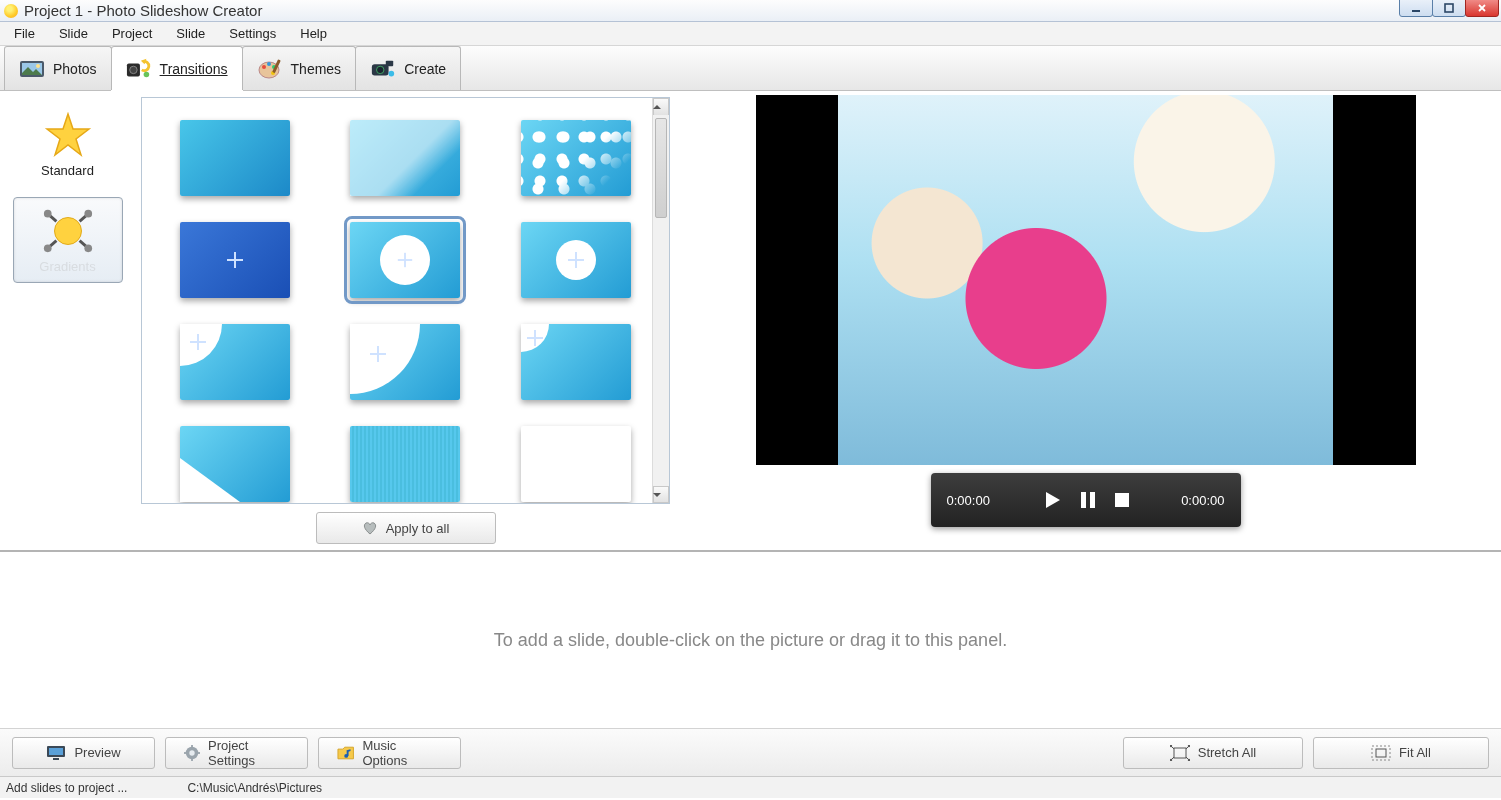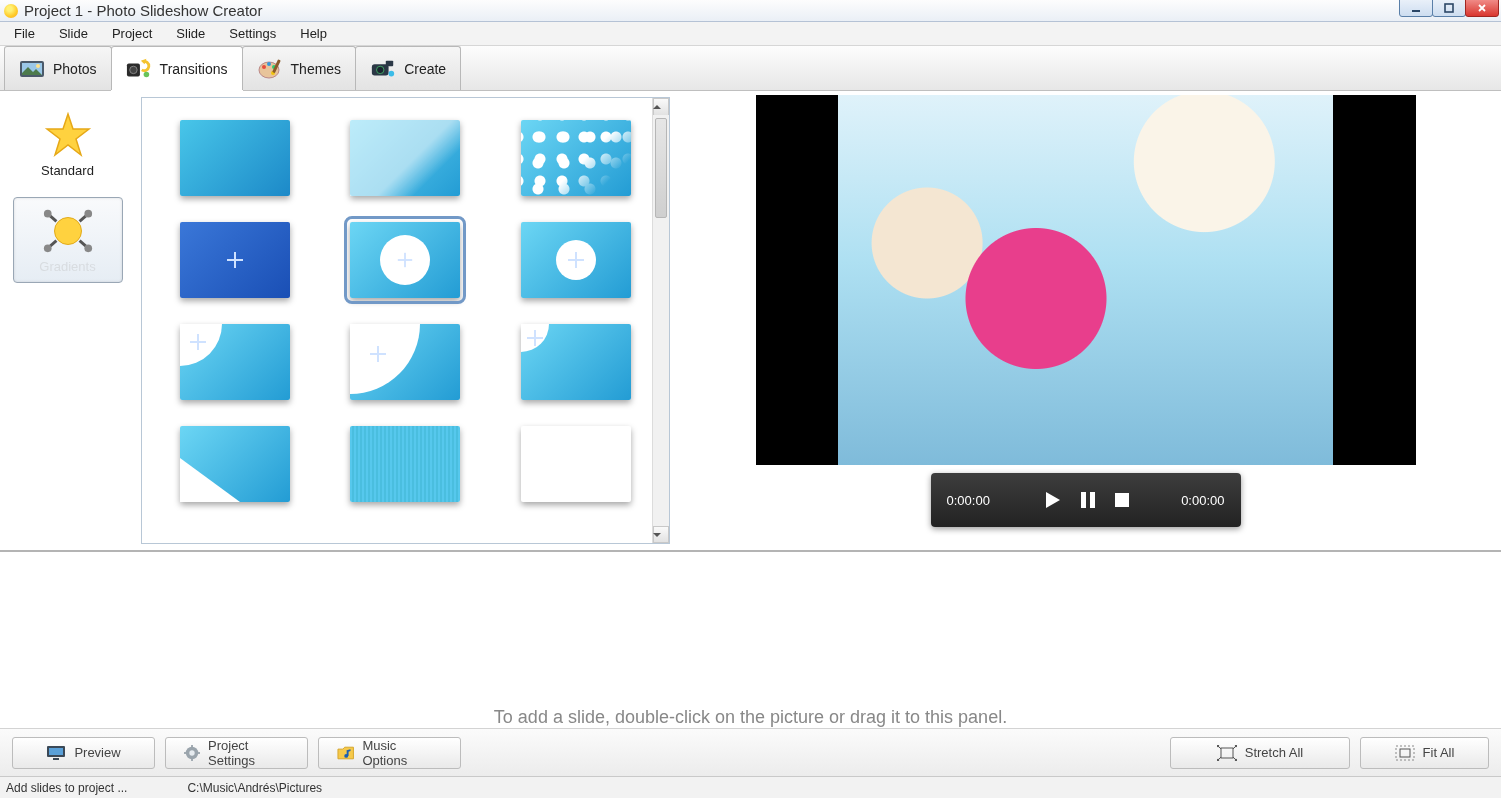--- a/index.html
+++ b/index.html
@@ -14,21 +14,21 @@
 .win-btn.close { background: linear-gradient(#f08a86,#d9362f); border-color: #a02621; color:#fff; }
 .win-btn svg { width: 10px; height: 10px; }
 
 
 .menubar { height: 24px; background: #f3f3f3; display: flex; align-items: center; padding: 0 4px; gap: 4px; border-bottom: 1px solid #d6d6d6; }
 .menubar .menu-item { padding: 2px 10px; cursor: pointer; font-size: 13px; }
 
 
 .tabbar { height: 45px; background: linear-gradient(#fdfdfd,#e7e7e7); border-bottom: 1px solid #bfbfbf; display: flex; align-items: stretch; padding-left: 4px; }
 .tab { display: flex; align-items: center; gap: 8px; padding: 0 14px; border: 1px solid #b8b8b8; border-bottom: none; background: linear-gradient(#f6f6f6,#e3e3e3); cursor: pointer; font-size: 14px; position: relative; margin-right: -1px; border-radius: 3px 3px 0 0; }
-.tab.active { background: #fff; z-index: 2; box-shadow: 0 2px 0 #fff; }
+.tab.active { background: #fff; z-index: 2; box-shadow: 0 2px 0 #fff; text-decoration: underline; }
 .tab-icon { width: 26px; height: 26px; display:flex; align-items:center; justify-content:center; }
 
 
 .content { height: 459px; display: flex; background: #fff; }
 
 
 .leftcol { width: 135px; padding: 10px 6px; display: flex; flex-direction: column; align-items: center; gap: 10px; }
 .cat { width: 110px; height: 86px; border: 1px solid transparent; border-radius: 4px; display:flex; flex-direction:column; align-items:center; justify-content:center; gap:4px; cursor:pointer; font-size:13px; }
 .cat.selected { border-color: #9aa7b5; background: linear-gradient(#f9fafc, #e6edf4); box-shadow: inset 0 0 3px rgba(0,0,0,.12); }
 .cat .icon-wrap { width:54px; height:48px; display:flex; align-items:center; justify-content:center; }
@@ -64,21 +64,21 @@
 .below-preview { display:flex; align-items:flex-end; justify-content:space-between; padding: 6px 2px 4px; }
 .sdt { font-size:11px; color:#555; display:flex; flex-direction:column; gap:4px;}
 .sdt-row { display:flex; align-items:center; gap:6px;}
 .spinner { width:78px; height:22px; border:1px solid #bbb; display:flex; align-items:center; background:#fff;}
 .spinner input { border:none; width:54px; padding:0 4px; font-size:12px; outline:none;}
 .spin-btns { display:flex; flex-direction:column; width:16px;}
 .spin-btns div { height:10px; border-left:1px solid #bbb; border-bottom:1px solid #eee; display:flex; align-items:center; justify-content:center; cursor:pointer; font-size:7px; color:#555;}
 .edit-slide { width: 195px; }
 
 
-.timeline { height: 178px; border-top: 2px solid #b4b4b4; background:#fff; display:flex; align-items:flex-end; justify-content:center; color:#888; font-size:18px;}
+.timeline { height: 178px; border-top: 2px solid #b4b4b4; background:#fff; display:flex; align-items:center; justify-content:center; color:#888; font-size:18px;}
 
 
 .bottom-bar { height: 48px; border-top:1px solid #d3d3d3; background:linear-gradient(#fbfbfb,#ececec); display:flex; align-items:center; padding:0 12px; gap:10px;}
 .bottom-bar .spacer { flex:1; }
 .bbtn { width: 143px; }
 
 
 .statusbar { height: 22px; border-top:1px solid #c9c9c9; background:#f2f2f2; display:flex; align-items:center; font-size:12px; color:#333; padding:0 6px; gap: 60px;}
 
 
@@ -263,20 +263,28 @@
       <div class="scroll-track">
         <div class="scroll-btn" style="border-bottom:none">
             <span style="border:4px solid transparent;border-bottom-color:#555; margin-top:-4px"></span>
           </div>
         <div class="scroll-thumb"></div>
         <div class="scroll-btn" style="position:absolute;bottom:0;left:0;right:0">
             <span style="border:4px solid transparent;border-top-color:#555; margin-bottom:-4px"></span>
           </div>
       </div>
     </div>
+    <div class="apply-row">
+      <div class="btn" style="width:180px">
+        <svg class="heart" viewBox="0 0 16 16">
+            <path d="M8 14 C2 9 1 5 4 3 C6 2 8 4 8 5 C8 4 10 2 12 3 C15 5 14 9 8 14 Z" fill="#b7bdbd" stroke="#8a8f8f"></path>
+          </svg>
+        <span>Apply to all</span>
+      </div>
+    </div>
   </div>
 
   <div class="preview-col">
     <div class="player-frame">
       <div class="video-box">
         <div class="photo"></div>
       </div>
       <div class="controls">
         <span>0:00:00</span>
         <div class="btn-set">
@@ -343,21 +351,21 @@
     <svg width="20" height="16" viewBox="0 0 20 16">
         <rect x="4" y="3" width="12" height="10" fill="none" stroke="#555"></rect>
         <path d="M1 1 L4 4 M19 1 L16 4 M1 15 L4 12 M19 15 L16 12" stroke="#555"></path>
         <circle cx="1" cy="1" r="1.2" fill="#555"></circle>
         <circle cx="19" cy="1" r="1.2" fill="#555"></circle>
         <circle cx="1" cy="15" r="1.2" fill="#555"></circle>
         <circle cx="19" cy="15" r="1.2" fill="#555"></circle>
       </svg>
     <span>Stretch All</span>
   </div>
-  <div class="btn bbtn" style="width:129px">
+  <div class="btn bbtn" style="width:176px">
     <svg width="20" height="16" viewBox="0 0 20 16">
         <rect x="1" y="1" width="18" height="14" fill="none" stroke="#888" stroke-dasharray="2 2"></rect>
         <rect x="5" y="4" width="10" height="8" fill="none" stroke="#555"></rect>
       </svg>
     <span>Fit All</span>
   </div>
 </div>
 
 <div class="statusbar">
   <span>Add slides to project ...</span>

